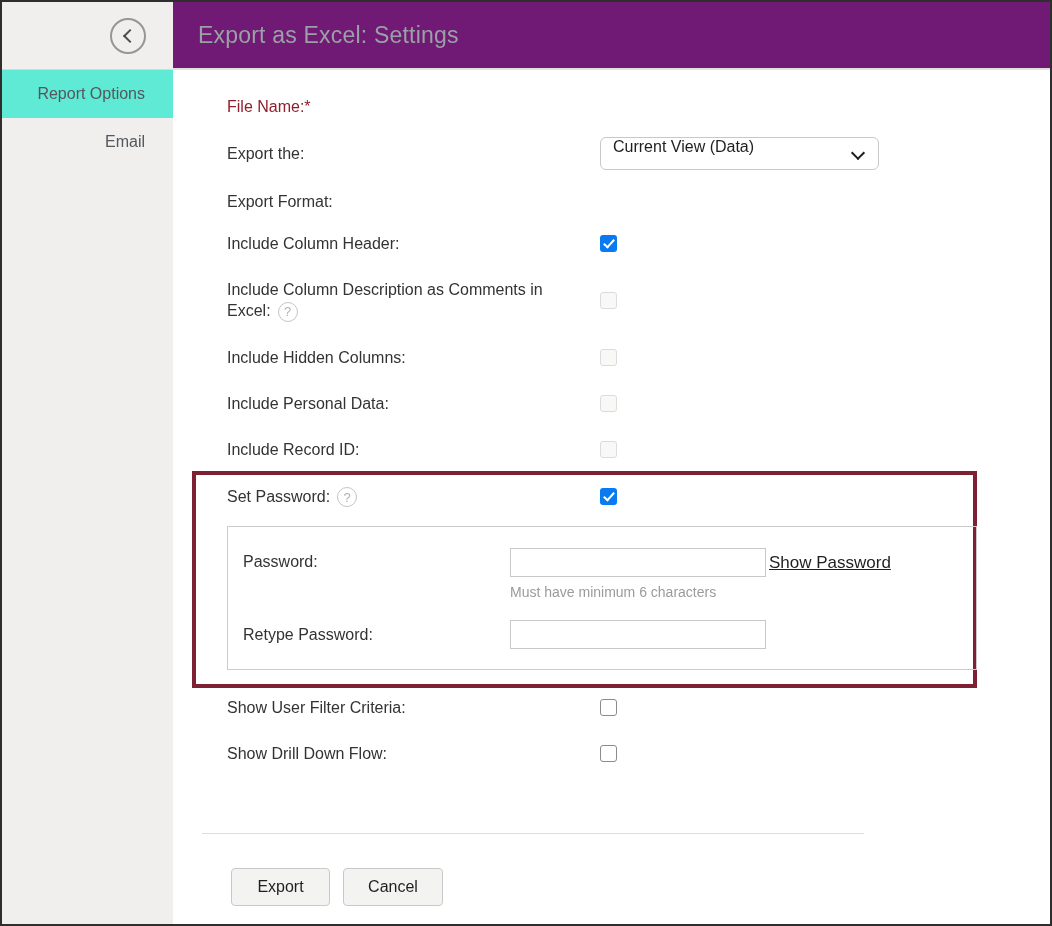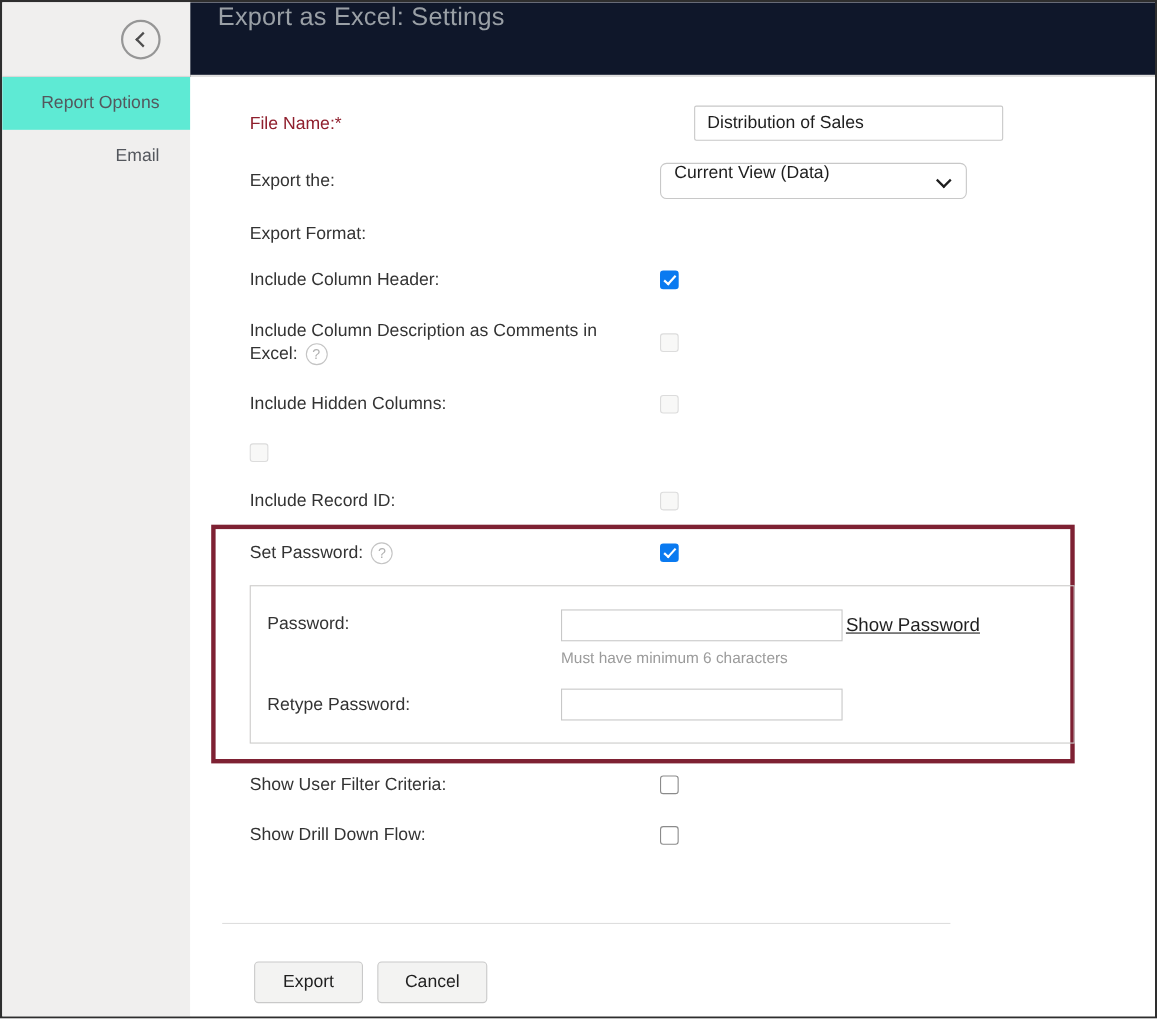--- a/index.html
+++ b/index.html
@@ -17,22 +17,22 @@
               background:transparent; position:relative; cursor:pointer; }
   .back-btn::after { content:''; position:absolute; left:13px; top:11px; width:8px; height:8px;
                      border-left:2px solid #4e4e4e; border-bottom:2px solid #4e4e4e;
                      transform:rotate(45deg); }
   .nav-item { height:48px; display:flex; align-items:center; justify-content:flex-end;
               padding-right:28px; font-size:16px; color:#54575d; cursor:pointer; }
   .nav-item.active { background:#5eead4;align-items:center; }
 
   
   .main { flex:1; display:flex; flex-direction:column; background:#fff; }
-  .header { height:68px; flex-shrink:0; background:#0f172a; border-bottom:2px solid #e0e0df;
-            display:flex; align-items:flex-start; padding-left:25px; }
+  .header { height:68px; flex-shrink:0; background:#701a75; border-bottom:2px solid #e0e0df;
+            display:flex; align-items:center; padding-left:25px; }
   .header-title { font-size:23px; color:#9aa0a6; letter-spacing:.2px; }
 
   .content { flex:1; padding:26px 0 0 54px; }
 
   .row { display:flex; align-items:center; }
   .lbl { width:373px; flex-shrink:0; font-size:16px; color:#333; line-height:21px; padding-right:20px; }
   .lbl.required { color:#8f1f2d; }
 
   .text-input { width:281px; height:32px; border:1px solid #c8c8c8; border-radius:2px;
                 font-size:16px; color:#1e1e1e; padding:0 11px; font-family:inherit; background:#fff; }
@@ -103,21 +103,20 @@
 
   <div class="main">
     <div class="header">
       <span class="header-title">Export as Excel: Settings</span>
     </div>
 
     <div class="content">
 
       <div class="row row-filename">
         <span class="lbl required">File Name:*</span>
-        <input class="text-input" type="text" value="Distribution of Sales" style="">
       </div>
 
       <div class="row row-select">
         <span class="lbl">Export the:</span>
         <div class="select-box">
           <span>Current View (Data)</span>
         </div>
       </div>
 
       <div class="row row-select">
@@ -133,20 +132,21 @@
         <span class="lbl"><span>Include Column Description as Comments in Excel:</span><span class="help">?</span></span>
         <span class="cb light"></span>
       </div>
 
       <div class="row row-check">
         <span class="lbl">Include Hidden Columns:</span>
         <span class="cb light"></span>
       </div>
 
       <div class="row row-check">
+        <span class="lbl">Include Personal Data:</span>
         <span class="cb light"></span>
       </div>
 
       <div class="row">
         <span class="lbl">Include Record ID:</span>
         <span class="cb light"></span>
       </div>
 
       <div class="highlight-box">
         <div class="row">

